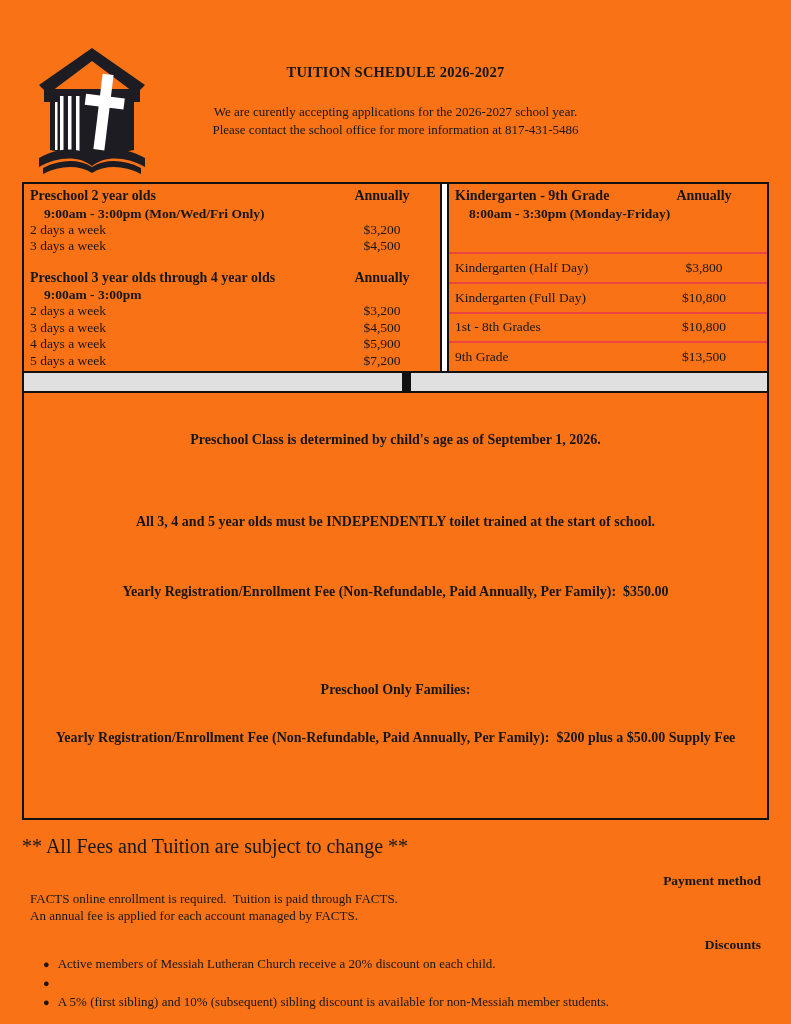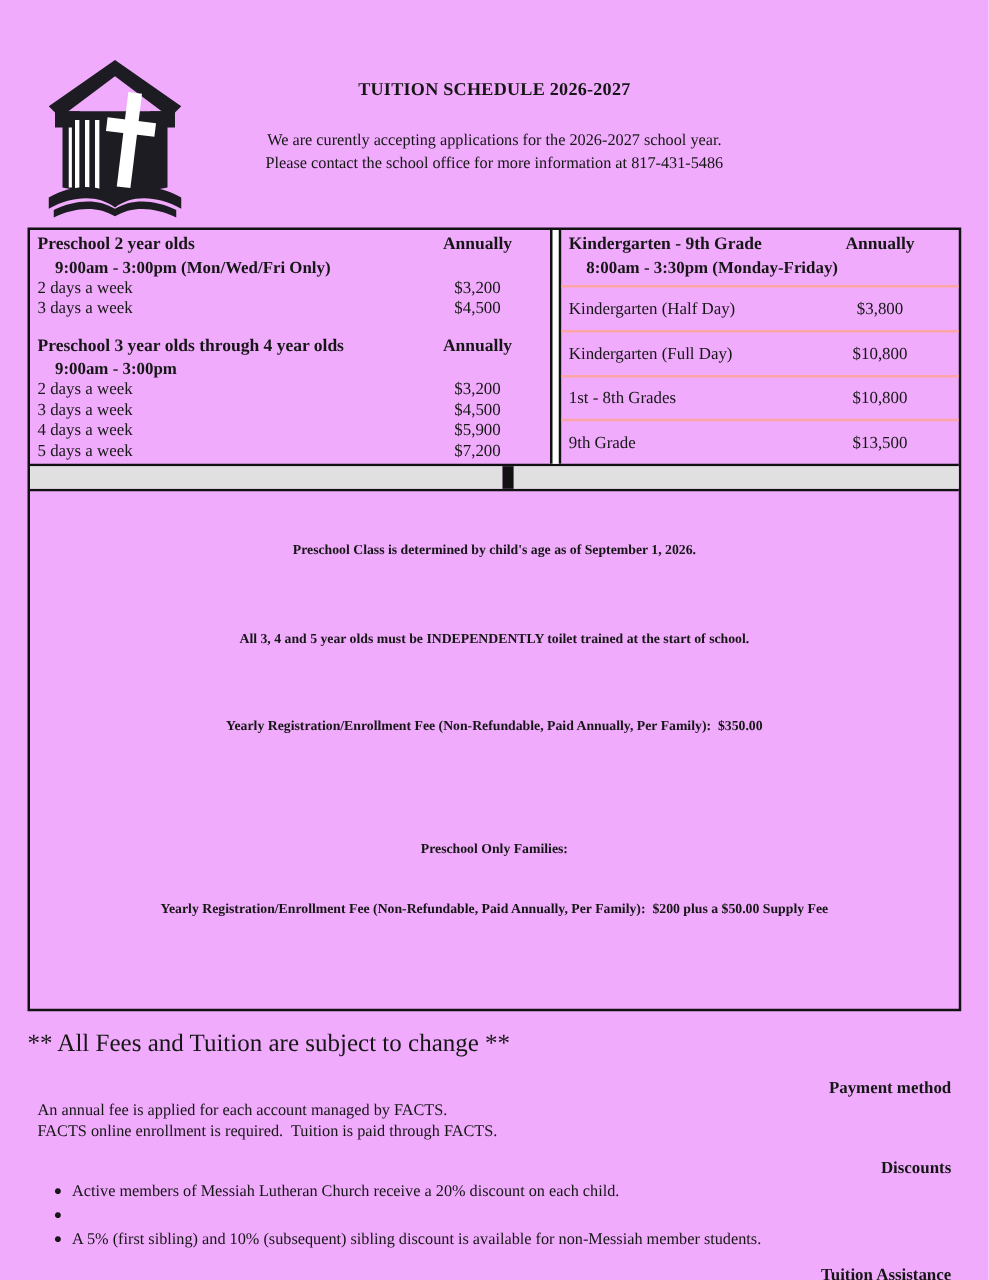--- a/index.html
+++ b/index.html
@@ -6,21 +6,21 @@
   html, body { background: #ffffff; }
   body {
     font-family: "Liberation Serif", serif;
     color: #161616;
     width: 791px;
   }
   .page {
     width: 791px;
     height: 1024px;
     padding: 0 22px;
-    background: #f0abfc;
+    background: #f97316;
     position: relative;
     overflow: hidden;
   }
 
   
   .header { position: relative; height: 182px; }
   .logo { position: absolute; left: 14px; top: 46px; width: 112px; height: 132px; }
   .header-text { text-align: center; padding-top: 64px; }
   .doc-title { font-size: 14.5px; font-weight: bold; letter-spacing: 0.2px; }
   .intro { margin-top: 22px; font-size: 13px; line-height: 18px; }
@@ -33,46 +33,46 @@
   .col-right { flex: 1; display: flex; flex-direction: column; }
 
   .prow { display: flex; align-items: baseline; font-size: 13.5px; line-height: 16.5px; }
   .prow .lbl { flex: 1; }
   .prow .price { width: 100px; text-align: center; }
   .grp-title { font-weight: bold; font-size: 14px; }
   .annually { font-weight: bold; font-size: 14px; width: 100px; text-align: center; }
   .schedule { font-weight: bold; font-size: 13.5px; line-height: 17px; padding-left: 14px; }
   .vspacer { height: 15px; }
 
-  .k9-head { padding: 4px 8px 0 6px; height: 44px; }
+  .k9-head { padding: 4px 8px 0 6px; height: 68px; }
   .k9-row {
-    border-top: 2px solid #fca5a5;
+    border-top: 2px solid #ef4444;
     flex: 1;
     display: flex; align-items: center;
     padding: 0 8px 0 6px;
     font-size: 13.5px;
   }
   .k9-row .lbl { flex: 1; }
   .k9-row .price { width: 110px; text-align: center; }
 
   .band { display: flex; height: 20px; border-top: 2px solid #111; }
   .band-left { width: 378px; background: #e0e0e0; }
   .band-div { width: 9px; background: #111; }
   .band-right { flex: 1; background: #e0e0e0; }
 
   .notes {
     border-top: 2.5px solid #111;
     text-align: center;
     font-weight: bold;
-    font-size: 11px;
+    font-size: 14px;
     line-height: 16px;
     padding: 7px 10px 8px;
     white-space: pre-wrap;
   }
-  .note-2 { margin-top: 23px; }
+  .note-2 { margin-top: 34px; }
   .note-3 { margin-top: 22px; }
   .note-group { margin-top: 18px; }
 
   
   .fees-note { font-weight: normal; font-size: 20px; margin: 15px 0 14px; }
   .content { padding: 0 8px; }
   .sec { margin-bottom: 12px; }
   .sec-heading { font-size: 13.5px; font-weight: bold; line-height: 17px; margin-bottom: 2px; text-align: right; }
   .sec p, .sec .line { font-size: 13px; line-height: 16.5px; }
   .pre { white-space: pre-wrap; }
@@ -205,22 +205,22 @@
       </div>
     </div>
   </div>
 
   <div class="fees-note">** All Fees and Tuition are subject to change **</div>
 
   <div class="content">
 
     <div class="sec">
       <div class="sec-heading">Payment method</div>
+      <div class="line pre">FACTS online enrollment is required.  Tuition is paid through FACTS.</div>
       <div class="line">An annual fee is applied for each account managed by FACTS.</div>
-      <div class="line pre">FACTS online enrollment is required.  Tuition is paid through FACTS.</div>
     </div>
 
     <div class="sec">
       <div class="sec-heading">Discounts</div>
       <ul class="bullets">
         <li>
           <span class="bullet-glyph">●</span>
           <span>Active members of Messiah Lutheran Church receive a 20% discount on each child.</span>
         </li>
         <li>

